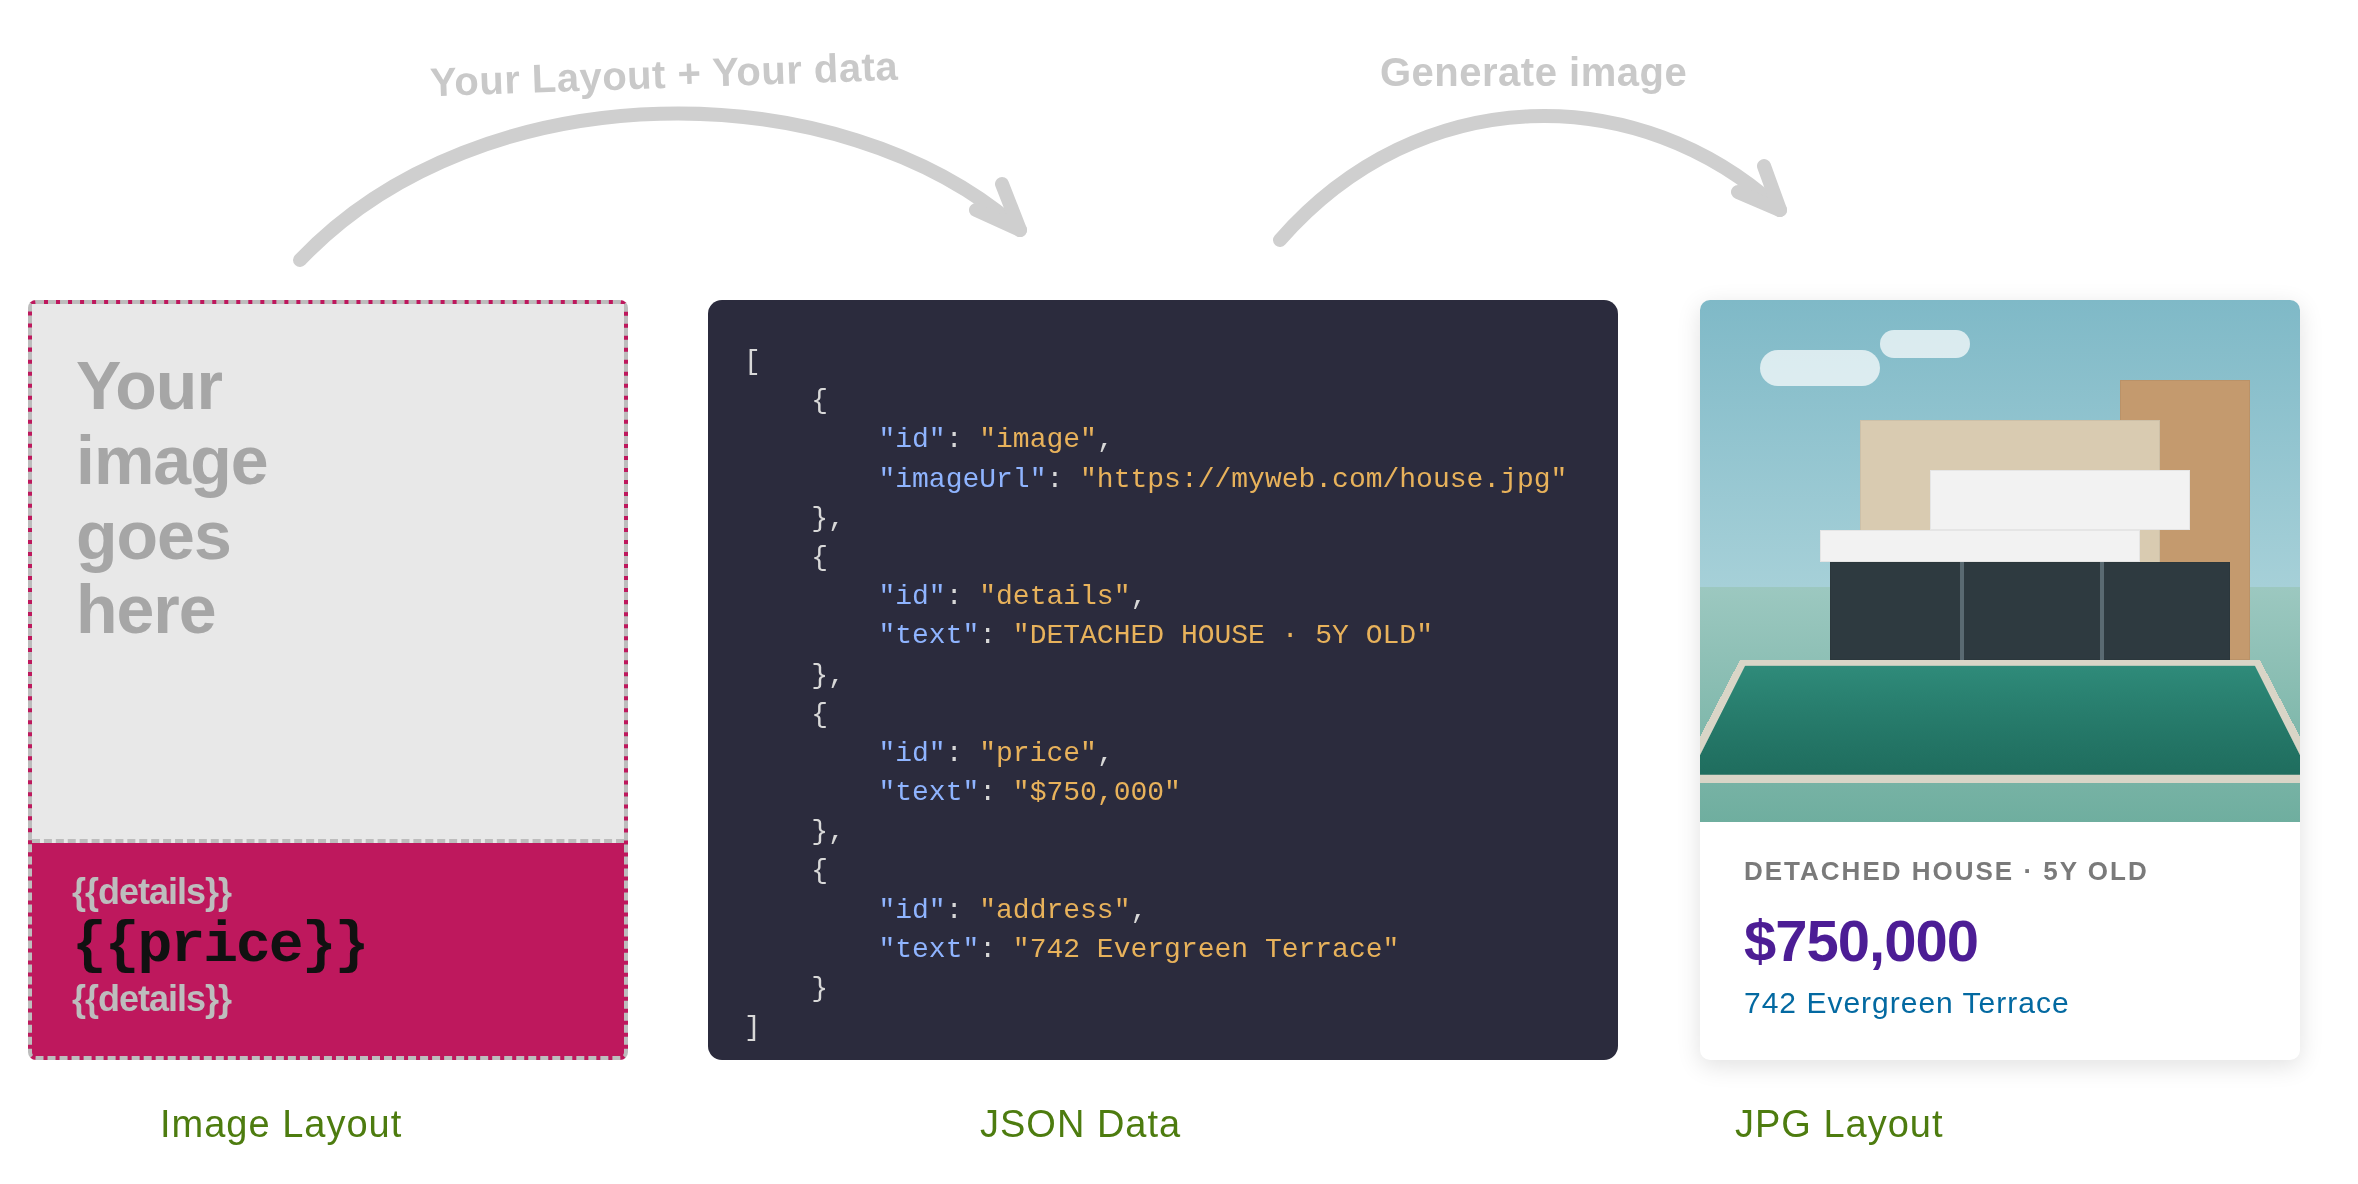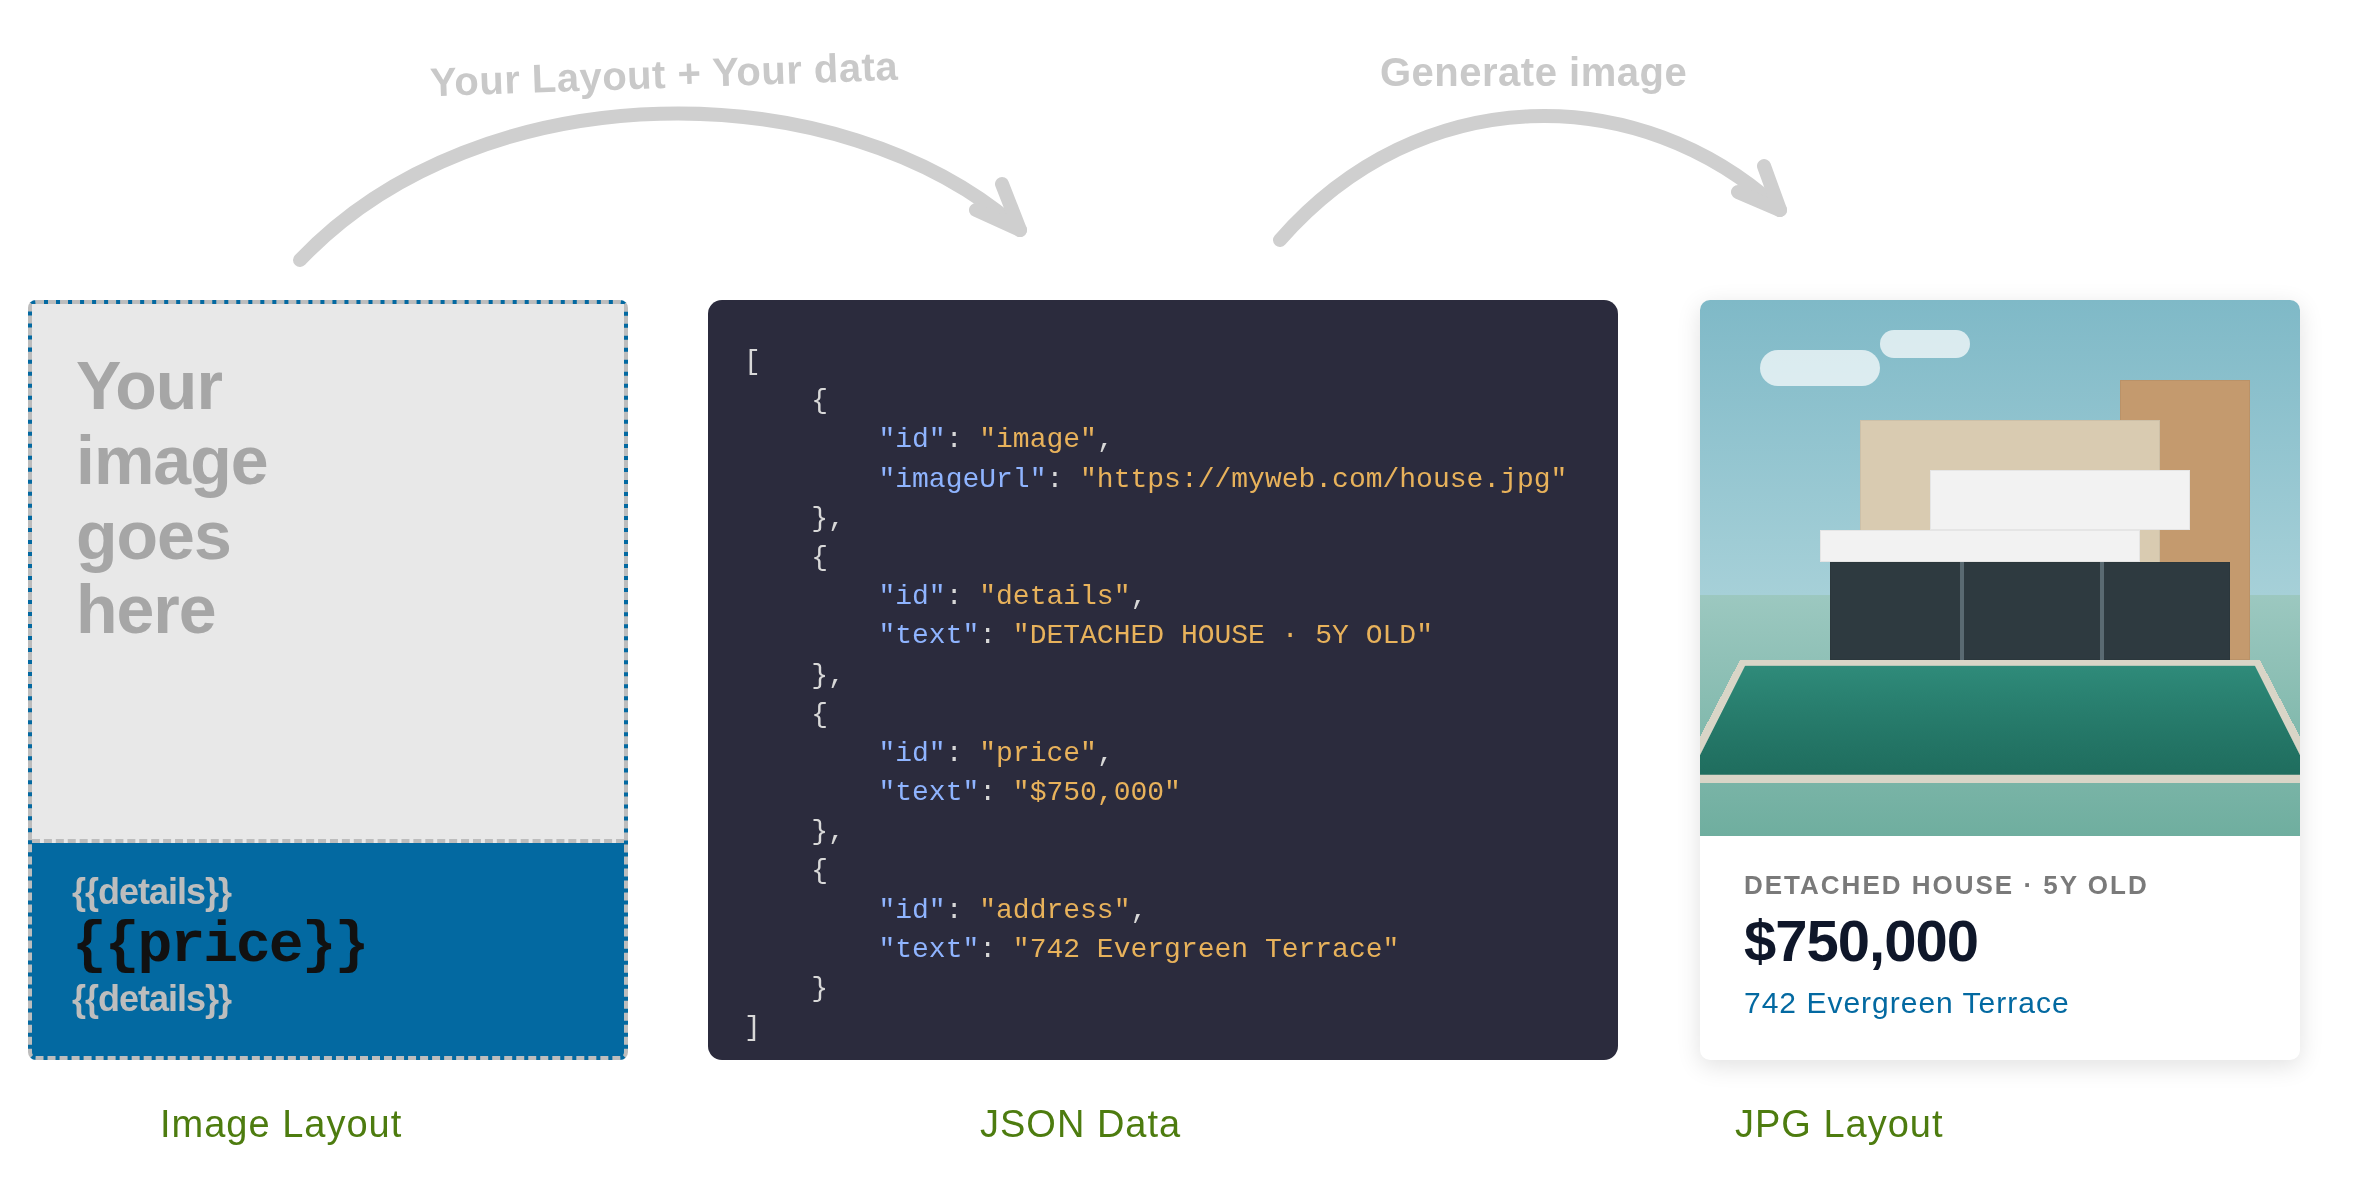--- a/index.html
+++ b/index.html
@@ -43,21 +43,21 @@
 
   
   .layout-card {
     position: absolute;
     left: 28px;
     top: 300px;
     width: 600px;
     height: 760px;
     border: 4px dashed #bdbdbd;
     border-radius: 8px;
-    background: #0369a1;
+    background: #be185d;
     display: flex;
     flex-direction: column;
   }
   .layout-image-slot {
     flex: 1;
     background: #e8e8e8;
     border-bottom: 4px dashed #bdbdbd;
     display: flex;
     align-items: flex-start;
     padding: 44px 44px;
@@ -172,25 +172,25 @@
     flex-direction: column;
     gap: 4px;
   }
   .result-details {
     color: #7a7a7a;
     font-size: 26px;
     font-weight: 600;
     letter-spacing: 2px;
   }
   .result-price {
-    color: #0f172a;
+    color: #4c1d95;
     font-size: 58px;
     font-weight: 800;
     letter-spacing: -1px;
-    margin-top: 2px;
+    margin-top: 16px;
     margin-bottom: 8px;
   }
   .result-address {
     color: #0369a1;
     font-size: 30px;
     font-weight: 400;
     letter-spacing: 1px;
   }
 </style>
 </head>

